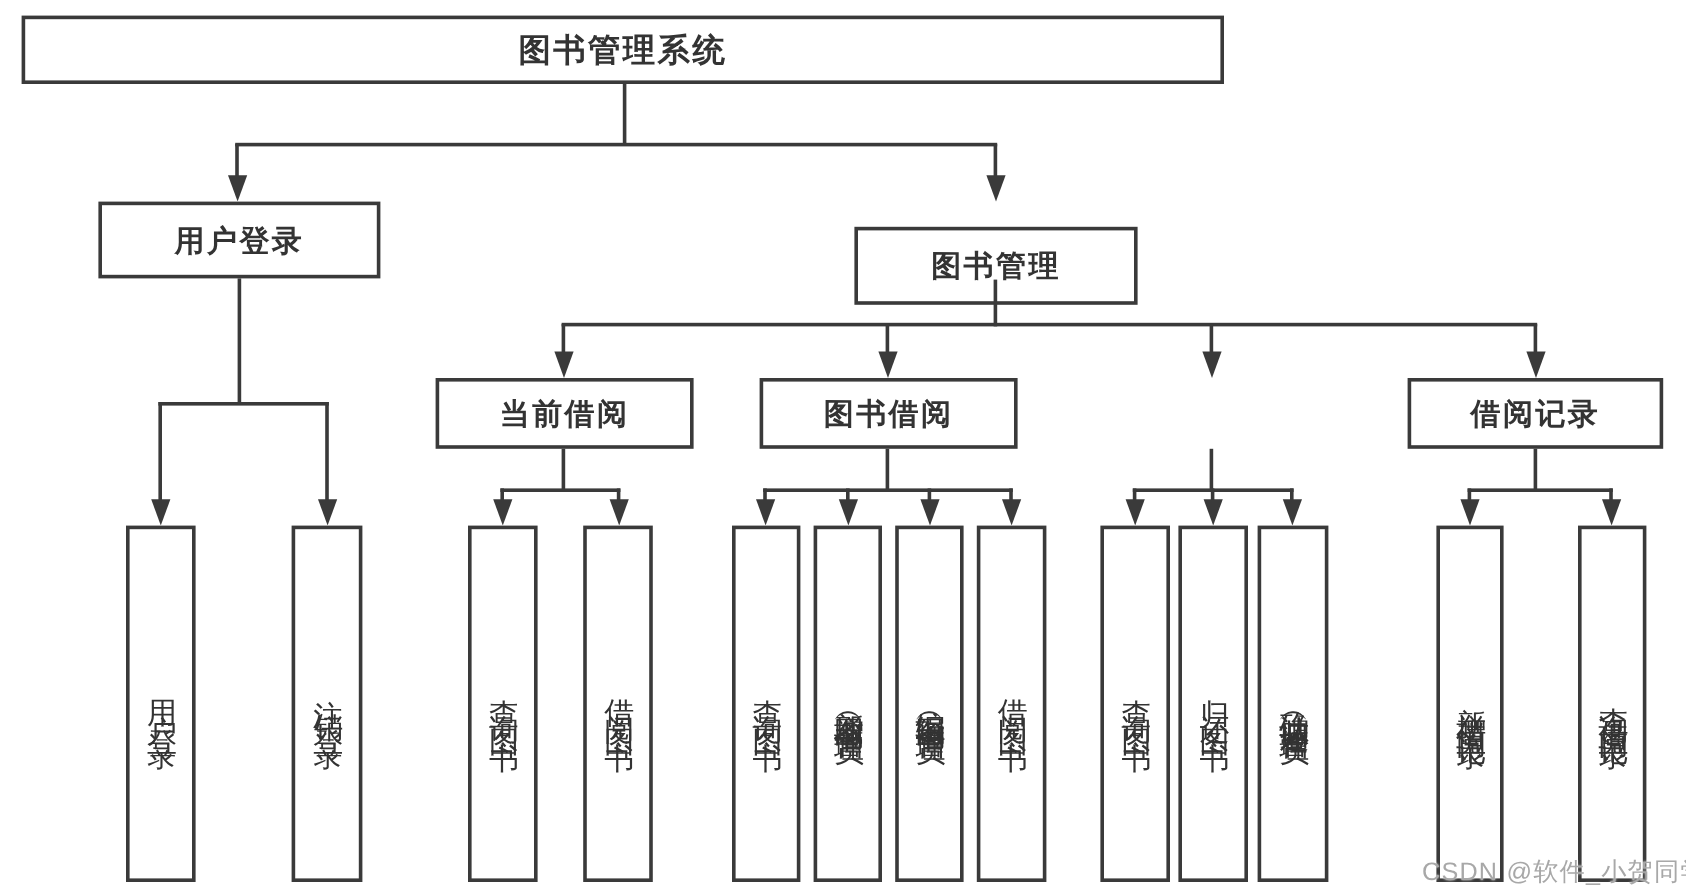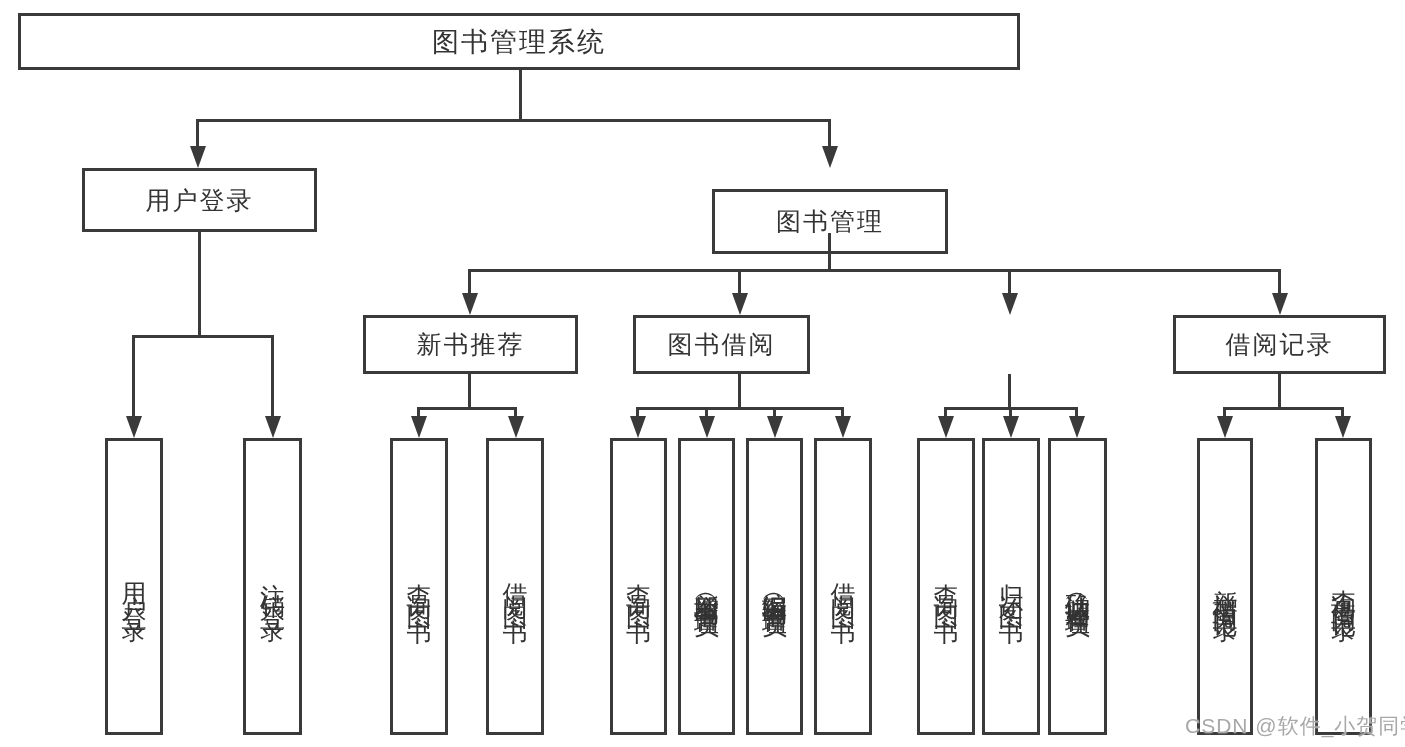--- a/index.html
+++ b/index.html
@@ -11,20 +11,21 @@
   }
   .stage { position: absolute; left: 0; top: 0; width: 1405px; height: 747px; }
 
   
   .node {
     position: absolute;
     border: 3px solid #3a3a3a;
     background: #ffffff;
     display: flex; align-items: center; justify-content: center;
     color: #333333;
+    font-weight: bold;
   }
   .node.h-label { font-size: 25px; letter-spacing: 2px; }
   .node.root-label { font-size: 27px; letter-spacing: 2px; }
   .leaf {
     position: absolute;
     border: 3px solid #3a3a3a;
     background: #ffffff;
     display: flex; align-items: center; justify-content: center;
     color: #333333;
   }
@@ -93,23 +94,23 @@
   <div class="v-line" style="left:468px;  top:270px; height:26px;"></div>
   <div class="arrow" style="left:462px;  top:293px;"></div>
   <div class="v-line" style="left:738px;  top:270px; height:26px;"></div>
   <div class="arrow" style="left:732px;  top:293px;"></div>
   <div class="v-line" style="left:1008px; top:270px; height:26px;"></div>
   <div class="arrow" style="left:1002px; top:293px;"></div>
   <div class="v-line" style="left:1278px; top:270px; height:26px;"></div>
   <div class="arrow" style="left:1272px; top:293px;"></div>
 
   <div class="node h-label" style="left:363px; top:315px; width:215px; height:59px;">
-    <span>新书推荐</span>
+    <span>当前借阅</span>
   </div>
-  <div class="node h-label" style="left:633px; top:315px; width:177px; height:59px;">
+  <div class="node h-label" style="left:633px; top:315px; width:215px; height:59px;">
     <span>图书借阅</span>
   </div>
   <div class="node h-label" style="left:1173px; top:315px; width:213px; height:59px;">
     <span>借阅记录</span>
   </div>
 
   <div class="v-line" style="left:468px; top:374px; height:35px;"></div>
   <div class="h-line" style="left:417px; top:407px; width:100px;"></div>
   <div class="v-line" style="left:417px; top:407px; height:11px;"></div>
   <div class="arrow" style="left:411px; top:416px;"></div>

